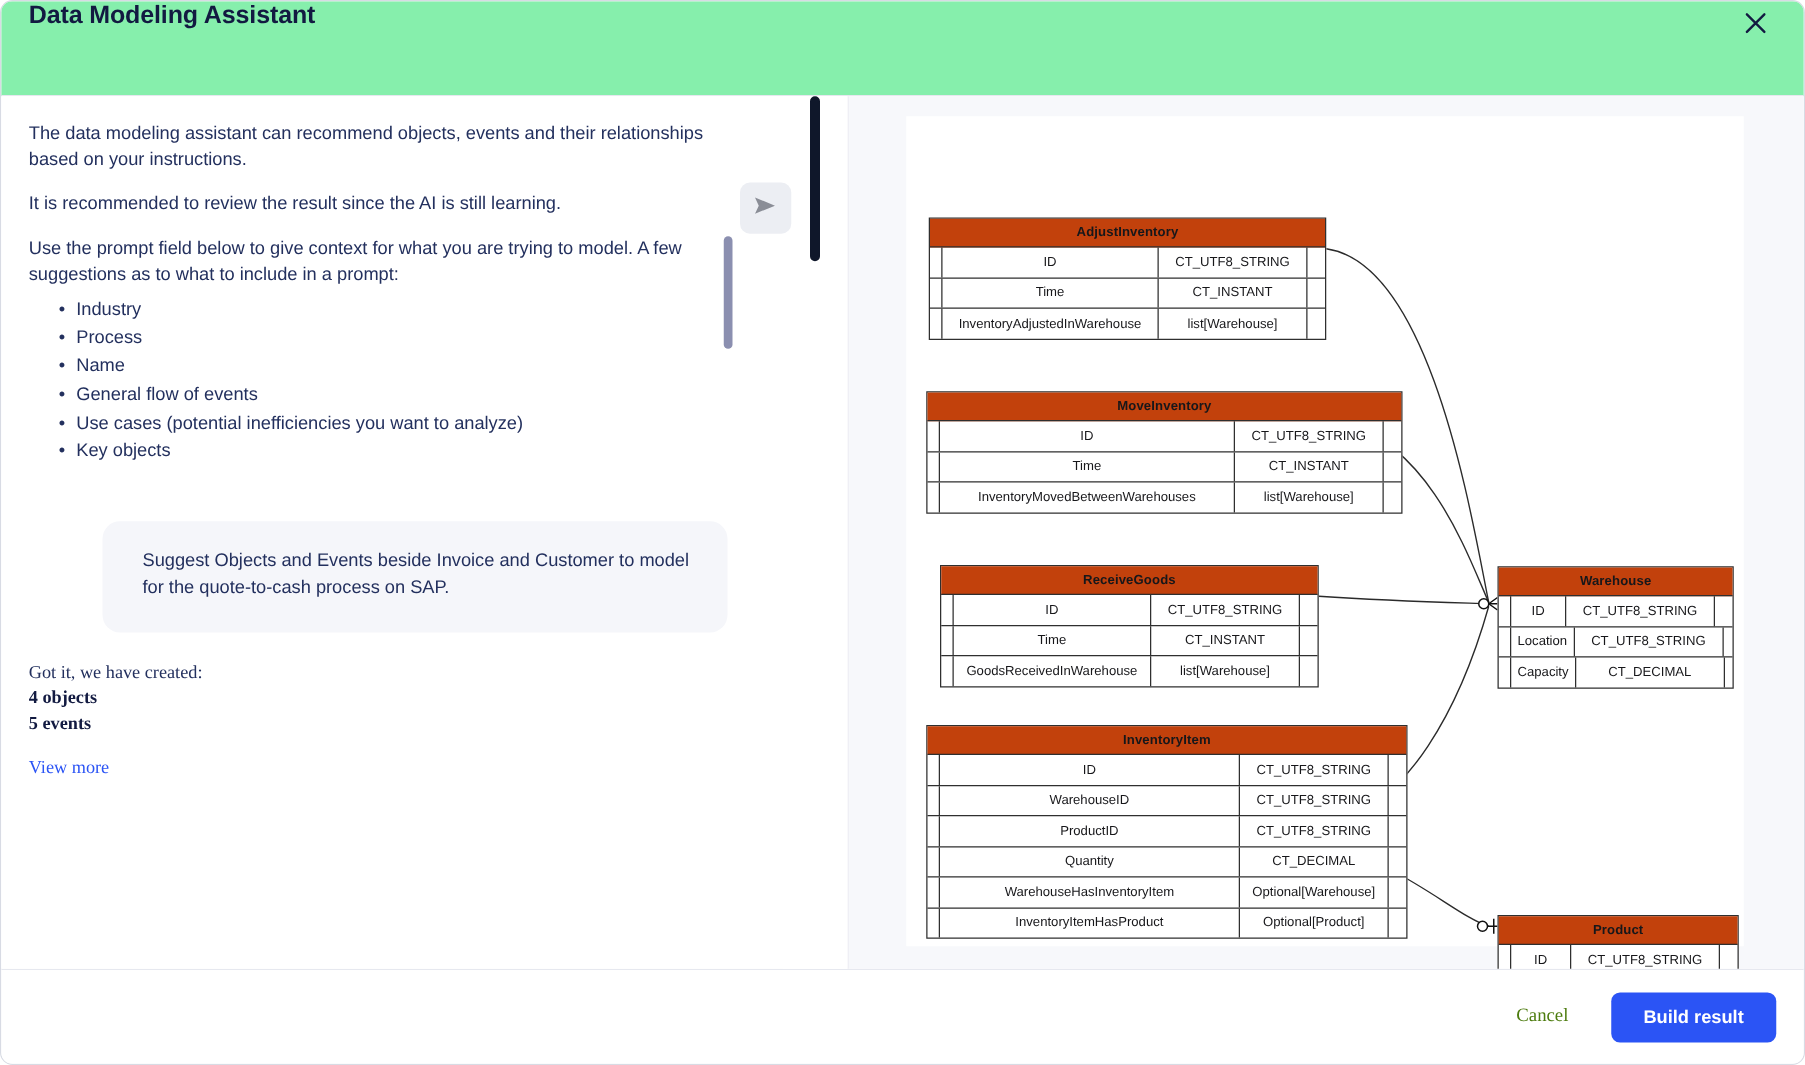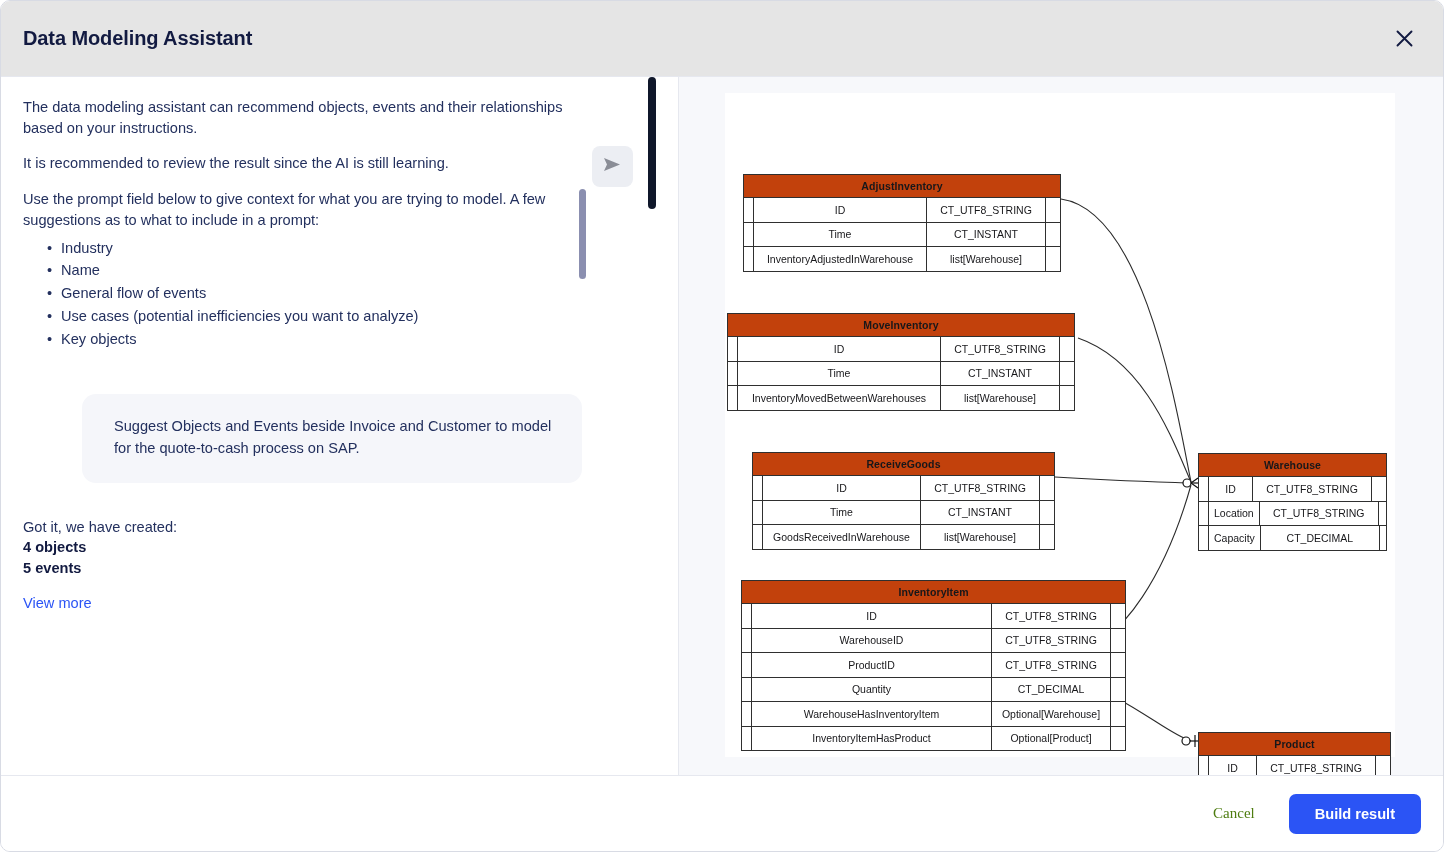--- a/index.html
+++ b/index.html
@@ -23,24 +23,23 @@
     overflow: hidden;
     display: flex;
     flex-direction: column;
   }
   
   .header {
     height: 76px;
     flex: 0 0 76px;
     border-bottom: 1px solid #e6e8ef;
     display: flex;
-    align-items: center;
     padding: 0 22px;
     box-sizing: border-box;
-    background: #e5e5e5;
+    background: #86efac;
   }
   .header-title {
     font-size: 20px;
     font-weight: bold;
     color: #121a41;
     letter-spacing: -0.1px;
   }
   .header-spacer { flex: 1; }
   .close-btn {
     width: 34px; height: 34px;
@@ -120,24 +119,25 @@
     width: 500px;
     background: #f5f6fa;
     border-radius: 14px;
     padding: 22px 24px 24px 32px;
     box-sizing: border-box;
     font-size: 14.6px;
     line-height: 1.45;
     color: #23305e;
   }
   .assistant-reply {
-    margin-top: 34px;
+    margin-top: 22px;
     font-size: 14.6px;
     line-height: 1.42;
     color: #23305e;
+    font-family: Liberation Serif, serif;
   }
   .assistant-reply .strongline {
     font-weight: bold;
     color: #121a41;
   }
   .view-more {
     display: inline-block;
     margin-top: 14px;
     font-size: 14.6px;
     color: #2b54f5;
@@ -312,20 +312,21 @@
 
     <div class="left-panel">
       <div class="chat-scroll">
 
         <p class="para">The data modeling assistant can recommend objects, events and their relationships based on your instructions.</p>
         <p class="para">It is recommended to review the result since the AI is still learning.</p>
         <p class="para">Use the prompt field below to give context for what you are trying to model. A few suggestions as to what to include in a prompt:</p>
 
         <ul class="bullets">
           <li>Industry</li>
+          <li>Process</li>
           <li>Name</li>
           <li>General flow of events</li>
           <li>Use cases (potential inefficiencies you want to analyze)</li>
           <li>Key objects</li>
         </ul>
 
         <div class="user-bubble">Suggest Objects and Events beside Invoice and Customer to model for the quote-to-cash process on SAP.</div>
 
         <div class="assistant-reply">
           <div>Got it, we have created:</div>
@@ -405,21 +406,21 @@
               <div class="cell-type">CT_INSTANT</div>
               <div class="cell-pad-r"></div>
             </div>
             <div class="ent-row">
               <div class="cell-pad"></div>
               <div class="cell-name">InventoryAdjustedInWarehouse</div>
               <div class="cell-type">list[Warehouse]</div>
               <div class="cell-pad-r"></div>
             </div>
           </div>
-          <div class="ent" style="left: 2px; top: 220px; width: 348px;">
+          <div class="ent" style="left: 16px; top: 220px; width: 381px;">
             <div class="ent-title">MoveInventory</div>
             <div class="ent-row">
               <div class="cell-pad"></div>
               <div class="cell-name">ID</div>
               <div class="cell-type">CT_UTF8_STRING</div>
               <div class="cell-pad-r"></div>
             </div>
             <div class="ent-row">
               <div class="cell-pad"></div>
               <div class="cell-name">Time</div>

